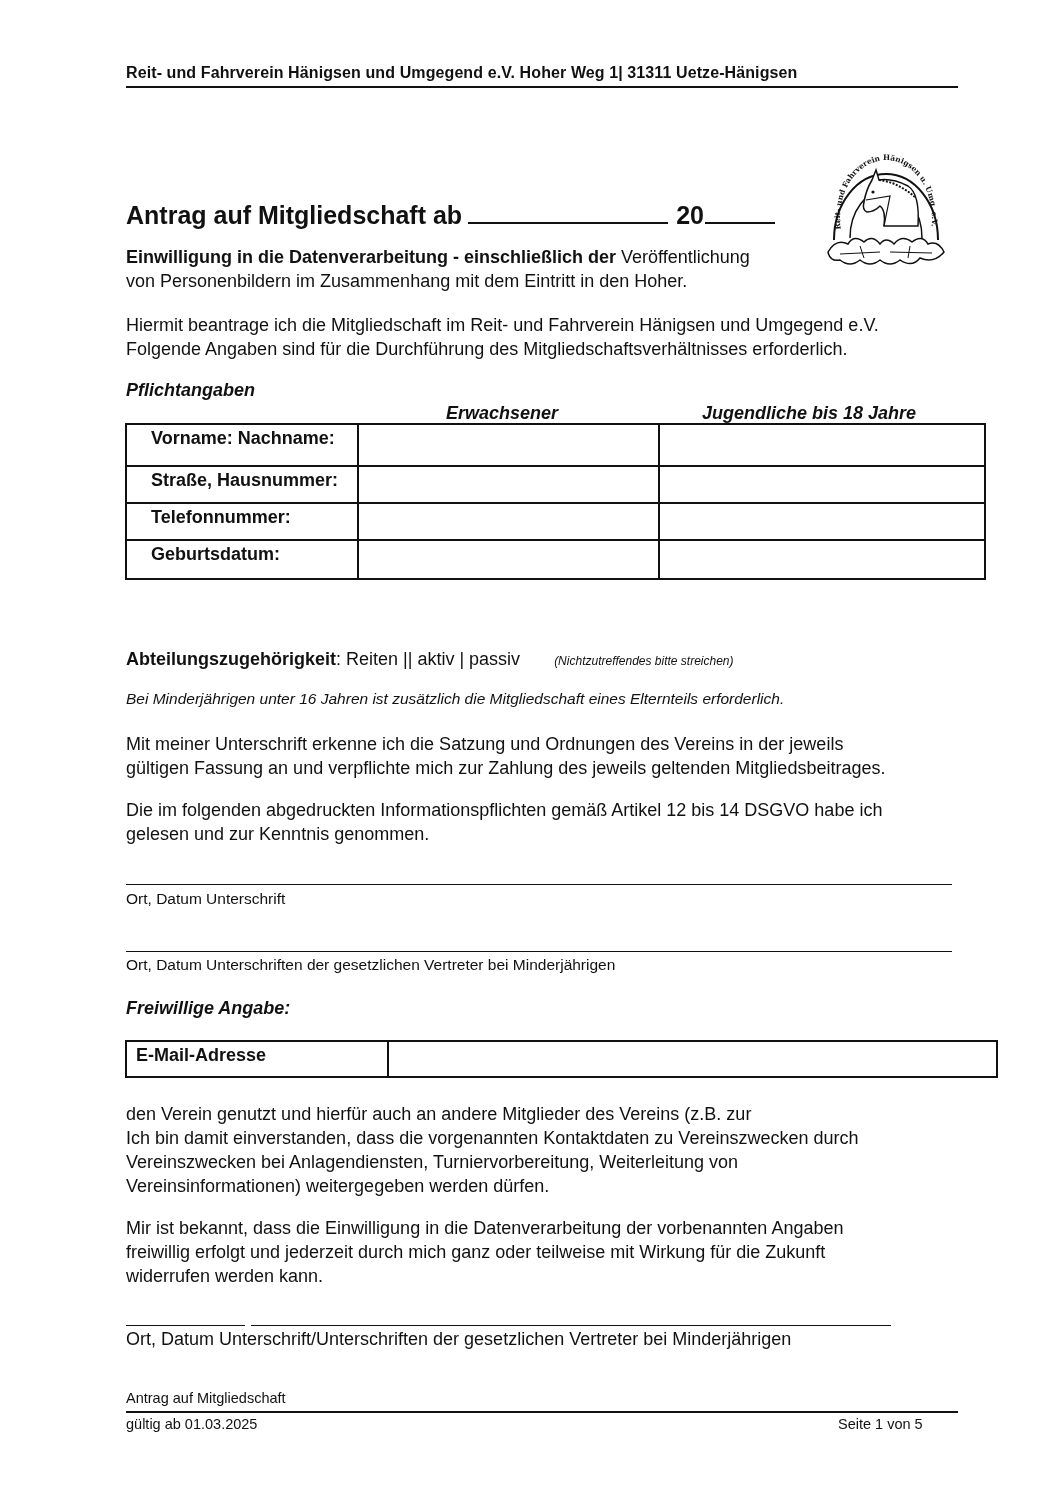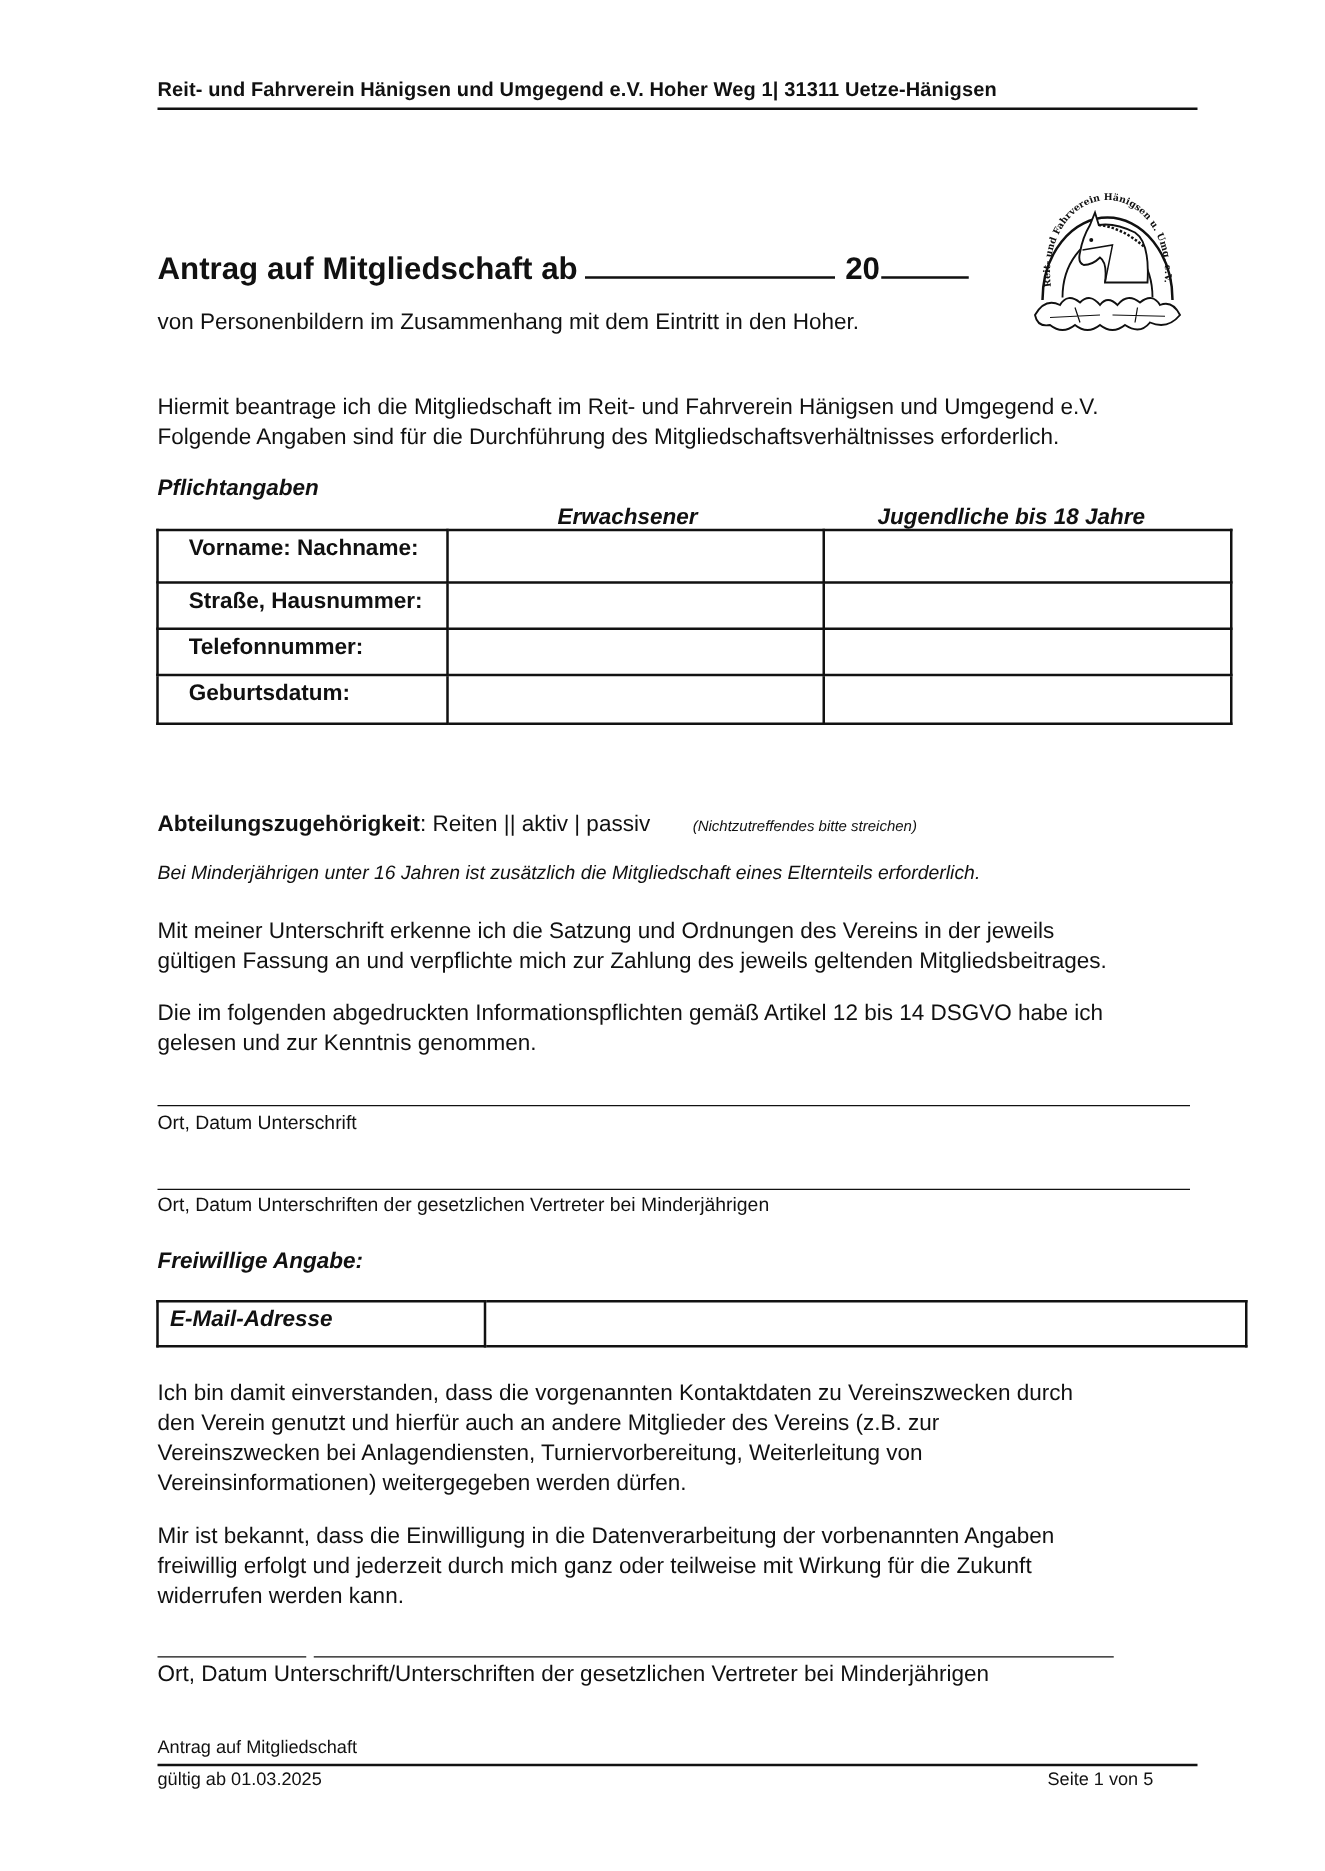--- a/index.html
+++ b/index.html
@@ -138,21 +138,20 @@
       height: 34px;
       padding: 0;
       vertical-align: top;
     }
     .email-table td.label {
       width: 262px;
       font-size: 18px; font-weight: bold;
       padding: 3px 0 0 9px;
       box-sizing: border-box;
       white-space: nowrap;
-      font-style: italic;
     }
     .email-table td.value { width: 607px; }
     .email-table td input {
       width: 100%; height: 100%; border: none; outline: none;
       background: transparent; box-sizing: border-box;
       font-family: "Liberation Sans", sans-serif; font-size: 16px;
       padding: 4px 8px;
     }
 
     .p-contact { top: 1102px; }
@@ -194,20 +193,21 @@
     <path d="M 8 112 Q 16 98 28 104 Q 34 94 44 102 Q 52 94 60 104 Q 66 96 74 104 Q 82 94 92 102 Q 102 94 108 104 Q 118 100 124 112 Q 114 124 100 118 Q 92 128 80 120 Q 70 128 60 120 Q 50 128 40 120 Q 30 128 20 120 Q 10 122 8 112 Z" fill="#fff" stroke="#111" stroke-width="1.5"></path>
     <path d="M 20 114 L 60 112 M 70 112 L 112 113 M 40 106 L 44 118 M 90 106 L 88 118" stroke="#111" stroke-width="1"></path>
   </svg>
 </div>
 
 <div class="abs title">
   <span>Antrag auf Mitgliedschaft ab</span><span class="blank1"></span><span>20</span><span class="blank2"></span>
 </div>
 
 <div class="abs para p-consent">
+  <div><b>Einwilligung in die Datenverarbeitung - einschließlich der</b><span> Veröffentlichung</span></div>
   <div>von Personenbildern im Zusammenhang mit dem Eintritt in den Hoher.</div>
 </div>
 
 <div class="abs para p-apply">
   <div>Hiermit beantrage ich die Mitgliedschaft im Reit- und Fahrverein Hänigsen und Umgegend e.V.</div>
   <div>Folgende Angaben sind für die Durchführung des Mitgliedschaftsverhältnisses erforderlich.</div>
 </div>
 
 <div class="abs section-title sec-pflicht">Pflichtangaben</div>
 <div class="abs col-head col-adult">Erwachsener</div>
@@ -264,22 +264,22 @@
 <table class="abs email-table">
   <tbody>
       <tr>
     <td class="label">E-Mail-Adresse</td>
     <td class="value"><input type="text" value="" style=""></td>
   </tr>
 </tbody>
   </table>
 
 <div class="abs para p-contact">
+  <div>den Verein genutzt und hierfür auch an andere Mitglieder des Vereins (z.B. zur</div>
   <div>Ich bin damit einverstanden, dass die vorgenannten Kontaktdaten zu Vereinszwecken durch</div>
-  <div>den Verein genutzt und hierfür auch an andere Mitglieder des Vereins (z.B. zur</div>
   <div>Vereinszwecken bei Anlagendiensten, Turniervorbereitung, Weiterleitung von</div>
   <div>Vereinsinformationen) weitergegeben werden dürfen.</div>
 </div>
 
 <div class="abs para p-revoke">
   <div>Mir ist bekannt, dass die Einwilligung in die Datenverarbeitung der vorbenannten Angaben</div>
   <div>freiwillig erfolgt und jederzeit durch mich ganz oder teilweise mit Wirkung für die Zukunft</div>
   <div>widerrufen werden kann.</div>
 </div>
 

